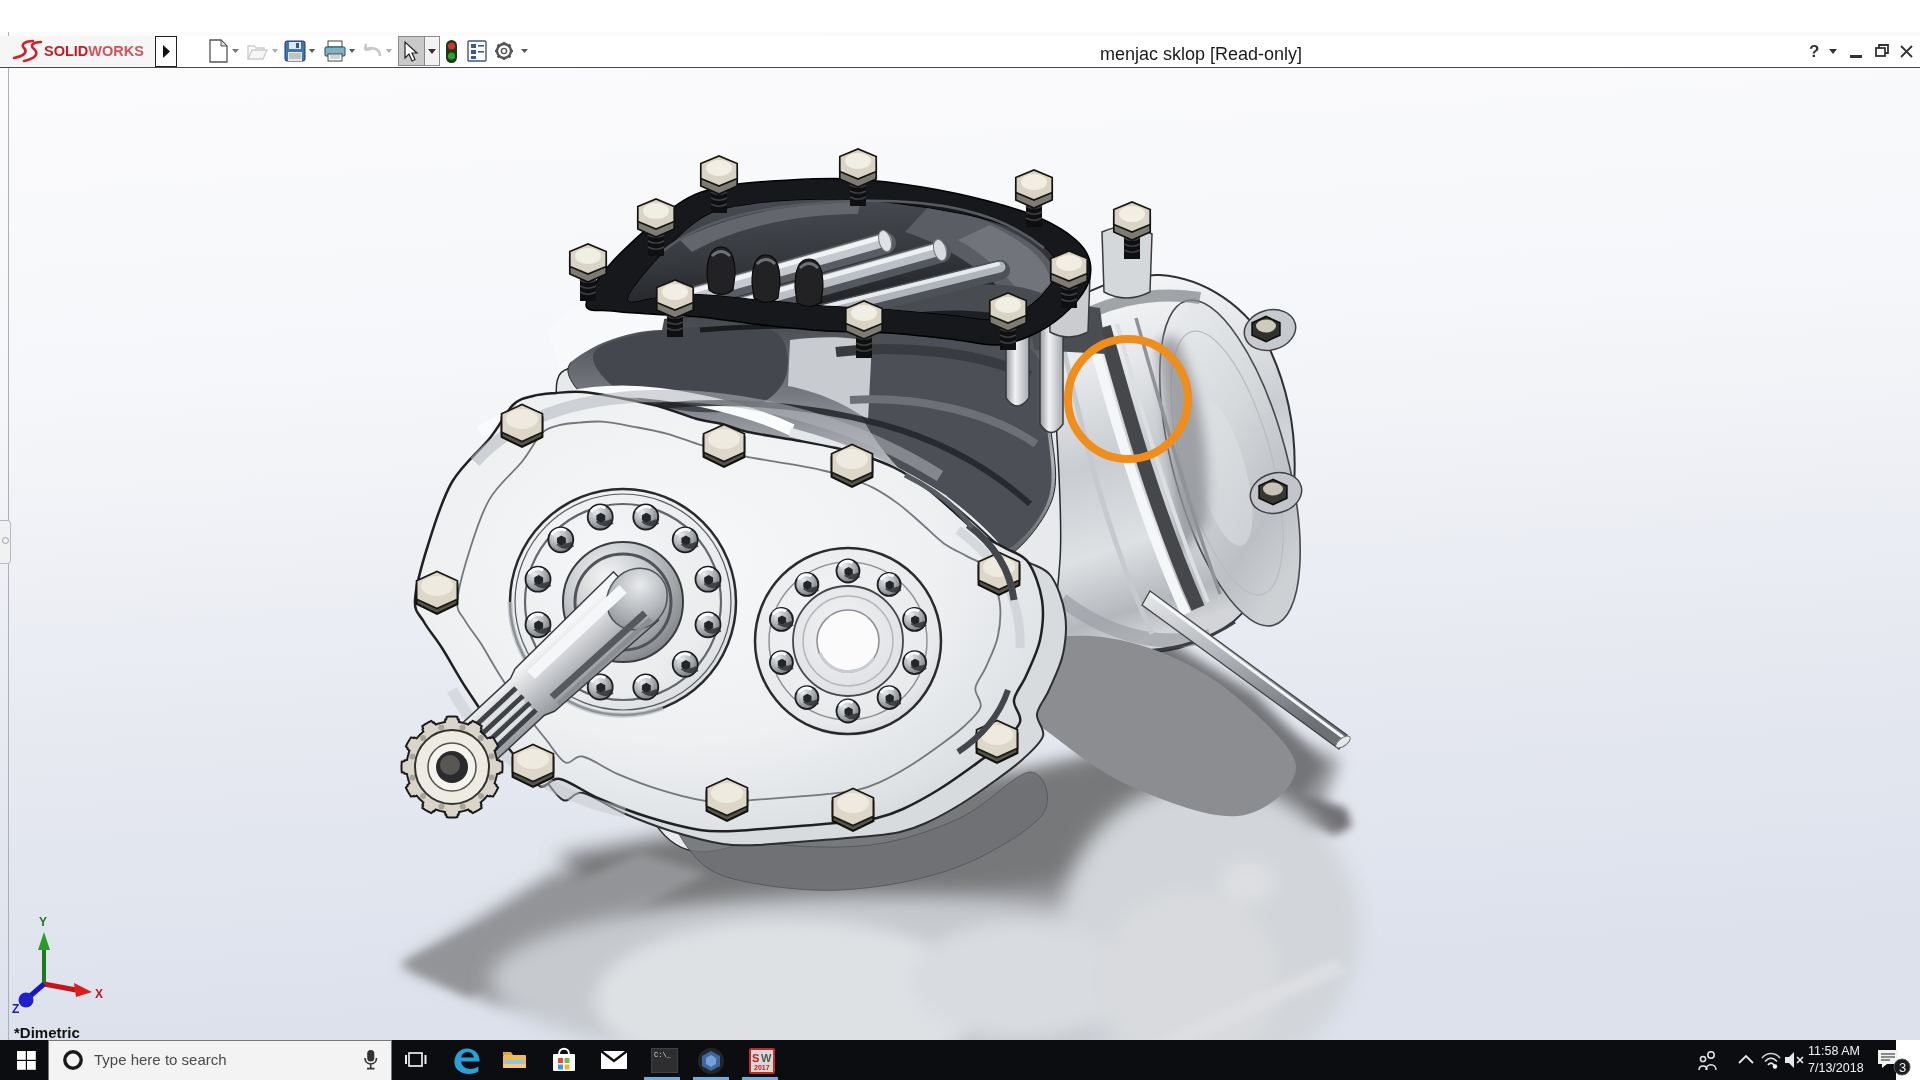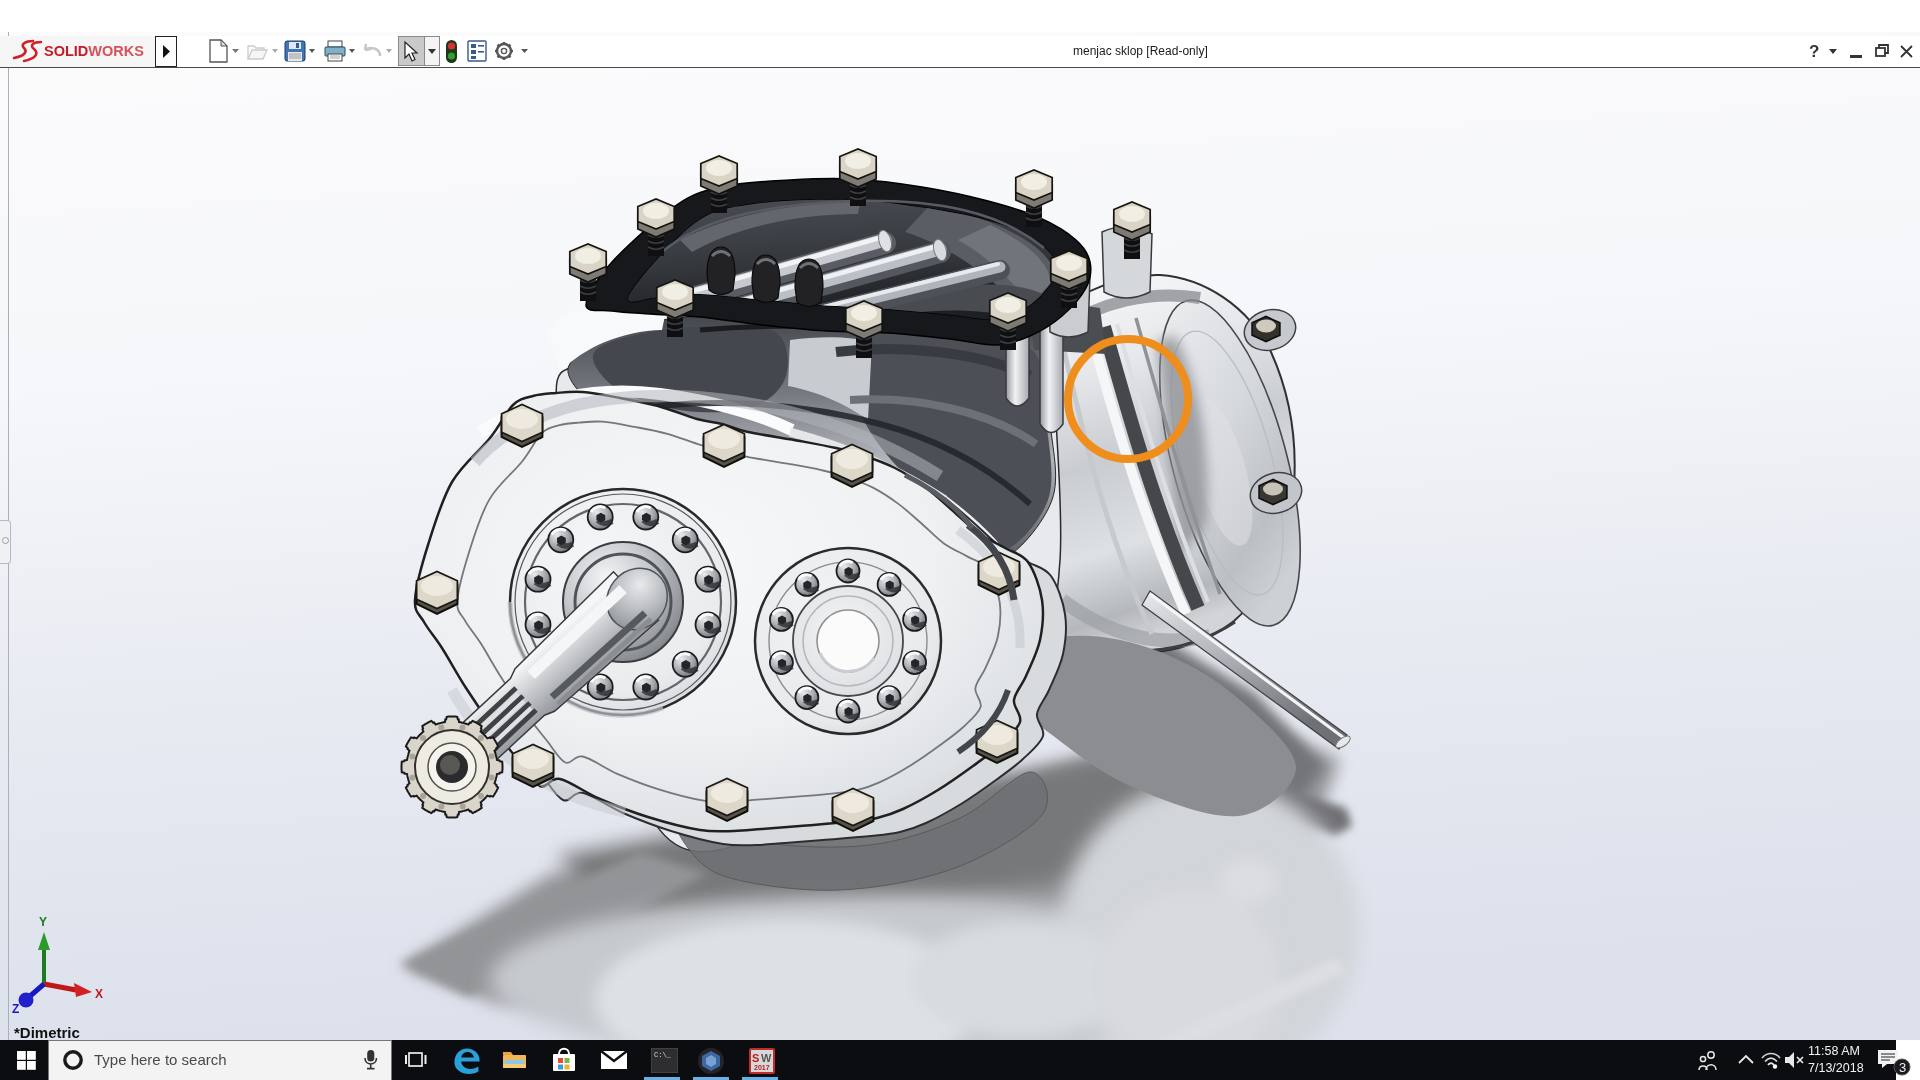--- a/index.html
+++ b/index.html
@@ -693,21 +693,21 @@
     <g transform="translate(290,6)">
         <circle cx="9" cy="9" r="7" fill="none" stroke="#555" stroke-width="2.4"></circle>
         <circle cx="9" cy="9" r="2.6" fill="#fff" stroke="#555" stroke-width="1.4"></circle>
         <g stroke="#555" stroke-width="2.6">
           <path d="M9,0 v3 M9,15 v3 M0,9 h3 M15,9 h3 M2.6,2.6 l2.1,2.1 M13.3,13.3 l2.1,2.1 M15.4,2.6 l-2.1,2.1 M4.7,13.3 l-2.1,2.1"></path>
         </g>
       </g>
     <path d="M316,13 l7,0 -3.5,4 Z" fill="#555"></path>
   </svg>
   <path>
-  <div class="tbtxt" style="left:1073px;top:8px;font-size:12px;text-align:center;">menjac sklop [Read-only]</div>
+  <div class="tbtxt" style="left:1100px;top:8px;font-size:18px;text-align:center;">menjac sklop [Read-only]</div>
   
   <svg style="position:absolute;left:1805px;top:4px" width="110" height="24" viewBox="0 0 110 24">
     <text x="4" y="17" font-size="17" font-weight="bold" fill="#333" font-family="Liberation Sans,sans-serif">?</text>
     <path d="M24,9 l8,0 -4,5 Z" fill="#333"></path>
     <rect x="45" y="15" width="12" height="3" fill="#333"></rect>
     <g fill="none" stroke="#333" stroke-width="1.8">
           <rect x="71" y="8" width="9" height="8"></rect>
           <path d="M74,8 v-3 h9 v8 h-3"></path>
         </g>
     <g stroke="#333" stroke-width="1.8">

